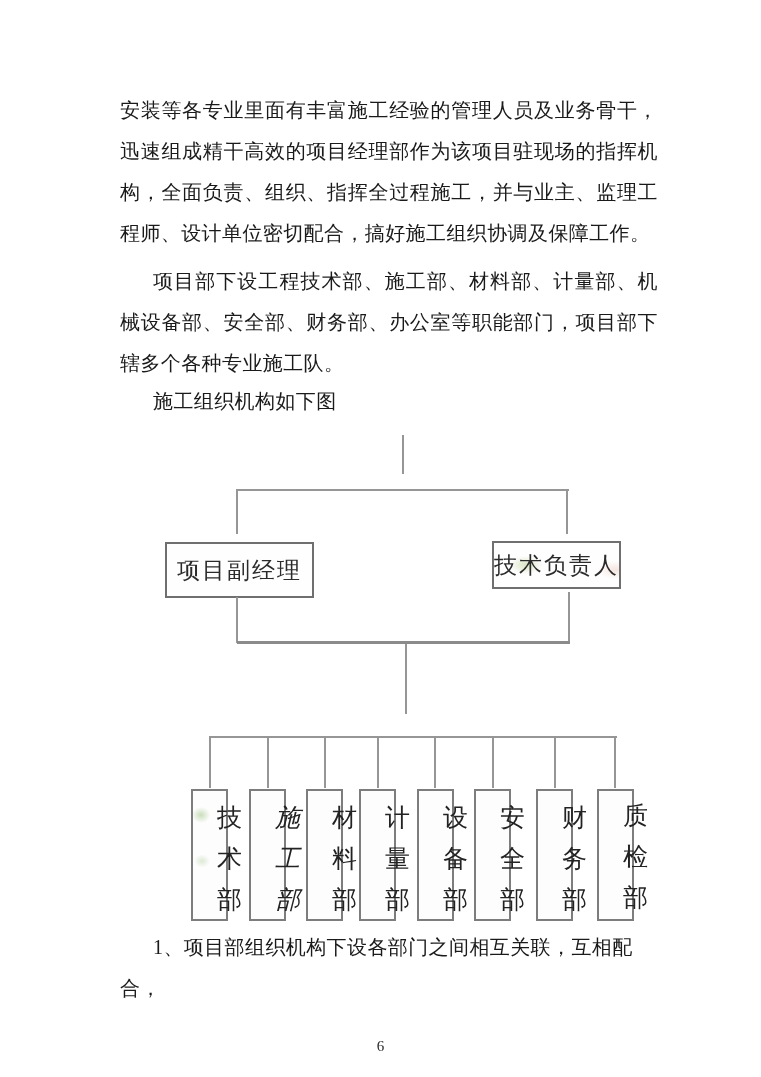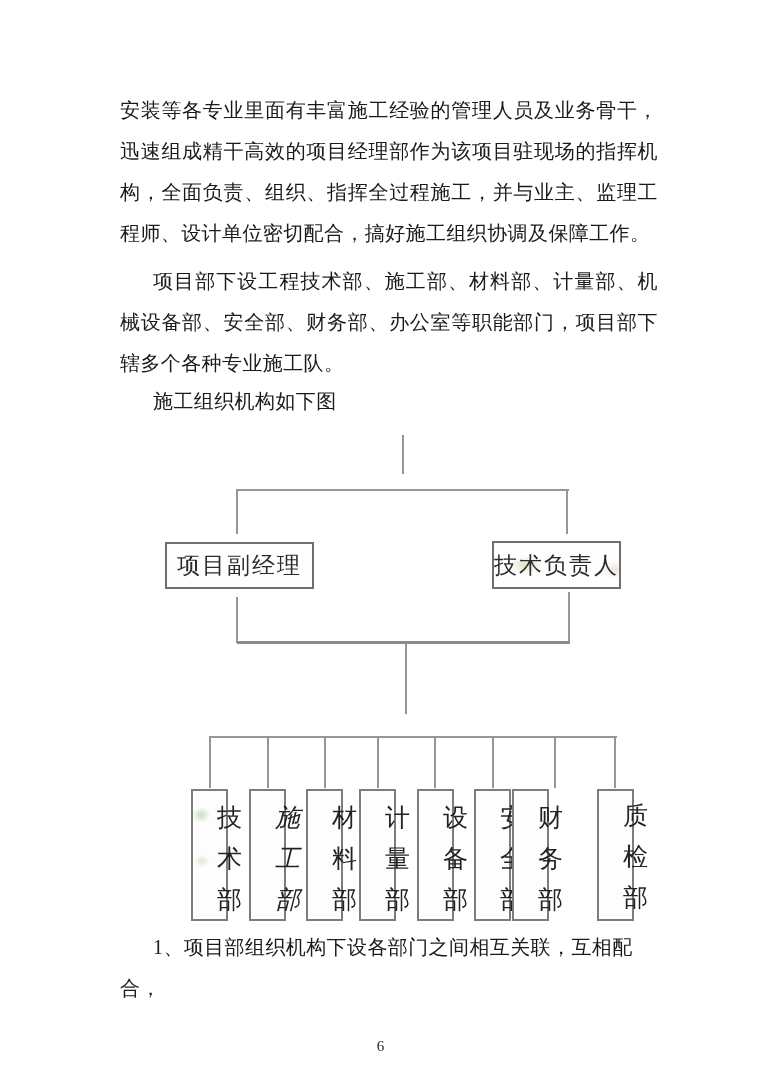--- a/index.html
+++ b/index.html
@@ -56,21 +56,21 @@
     box-sizing: border-box;
     border: 2px solid #6f6f6f;
     display: flex;
     align-items: center;
     justify-content: center;
     font-size: 23px;
     letter-spacing: 2px;
     color: #2b2b2b;
     background: #fefefe;
   }
-  .obox.deputy { left: 165px; top: 542px; width: 149px; height: 47px; }
+  .obox.deputy { left: 165px; top: 542px; width: 149px; height: 56px; }
   .obox.tech   {
     left: 492px; top: 541px; width: 129px; height: 48px;
     background:
       radial-gradient(ellipse 24px 13px at 32px 22px,  rgba(188,206,148,0.55), rgba(188,206,148,0) 70%),
       radial-gradient(ellipse 26px 13px at 122px 27px, rgba(236,202,190,0.50), rgba(236,202,190,0) 70%),
       #fefefe;
   }
 
   .dept {
     position: absolute;
@@ -93,21 +93,21 @@
     background:
       radial-gradient(ellipse 13px 11px at 8px 24px, rgba(148,190,120,0.50), rgba(148,190,120,0) 72%),
       radial-gradient(ellipse 11px 9px  at 9px 70px, rgba(172,202,152,0.40), rgba(172,202,152,0) 72%),
       #fdfdfd;
   }
   .dept.d2 { left: 249px; font-style: italic; }
   .dept.d3 { left: 306px; }
   .dept.d4 { left: 359px; }
   .dept.d5 { left: 417px; }
   .dept.d6 { left: 474px; }
-  .dept.d7 { left: 512px; }
+  .dept.d7 { left: 536px; }
   .dept.d8 { left: 597px; font-family: Liberation Mono, monospace; }
 
   
   .pagenum {
     position: absolute;
     left: 0; right: 0;
     top: 1038px;
     text-align: center;
     font-size: 15px;
     color: #2a2a2a;

